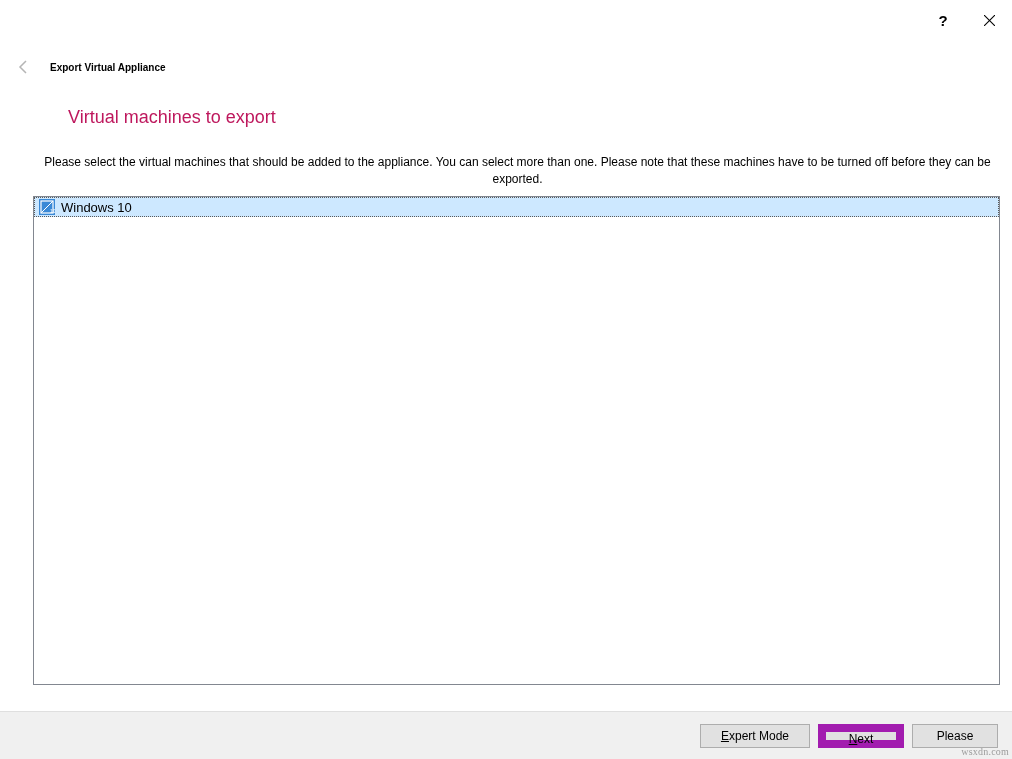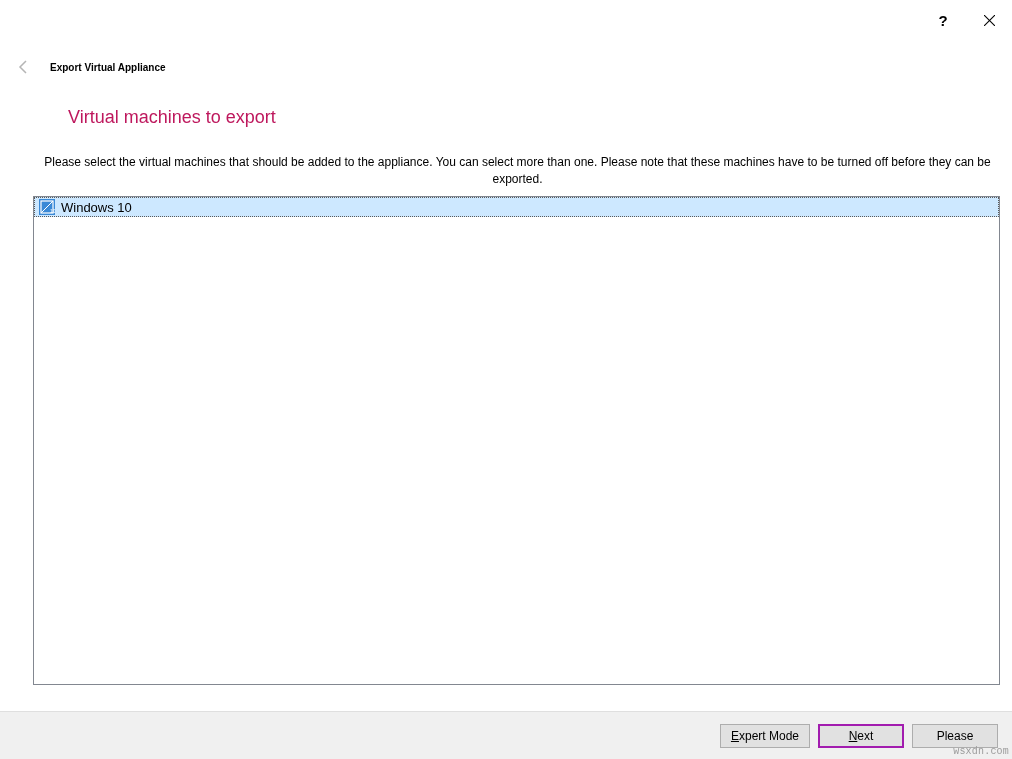--- a/index.html
+++ b/index.html
@@ -117,35 +117,35 @@
       padding-right: 14px;
     }
     .btn {
       min-width: 86px;
       height: 24px;
       background: #e1e1e1;
       border: 1px solid #adadad;
       font-size: 12px;
       font-family: inherit;
       cursor: pointer;
-      padding: 0 10px;
+      padding: 0 20px;
       color: #000;
     }
     .btn.primary {
       background: #e1e1e1;
-      border: 2px solid #a21caf;
+      border: 8px solid #a21caf;
     }
     .underline { text-decoration: underline; }
     .watermark {
       position:absolute;
       right:3px;
       bottom:2px;
       font-size:10px;
       color:#9c9c9c;
-      font-family: Liberation Mono, monospace;
+      font-family: Liberation Serif, serif;
       letter-spacing:0.2px;
     }
   </style>
 </head>
 <body>
 
 <div class="titlebar">
   <button class="title-btn help">?</button>
   <button class="title-btn close">
     <svg viewBox="0 0 10 10">

